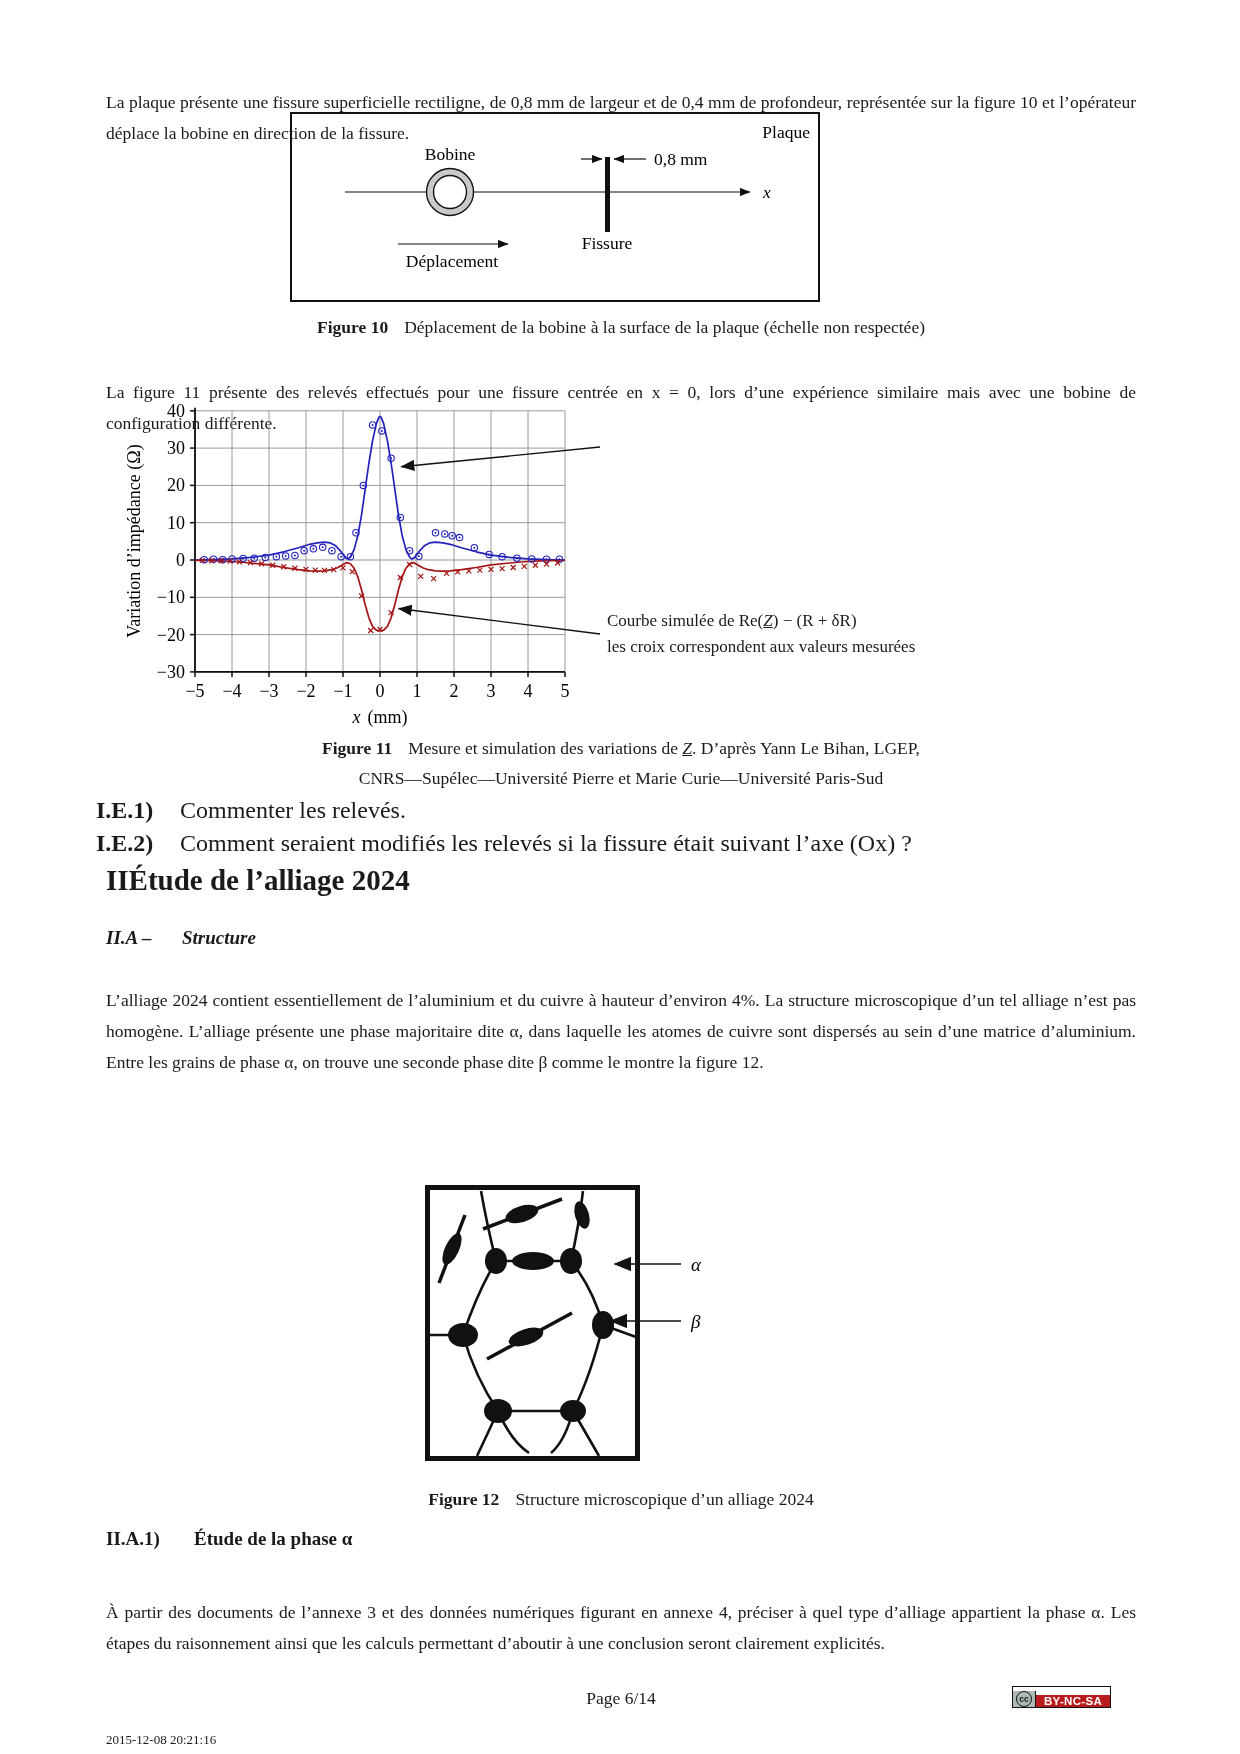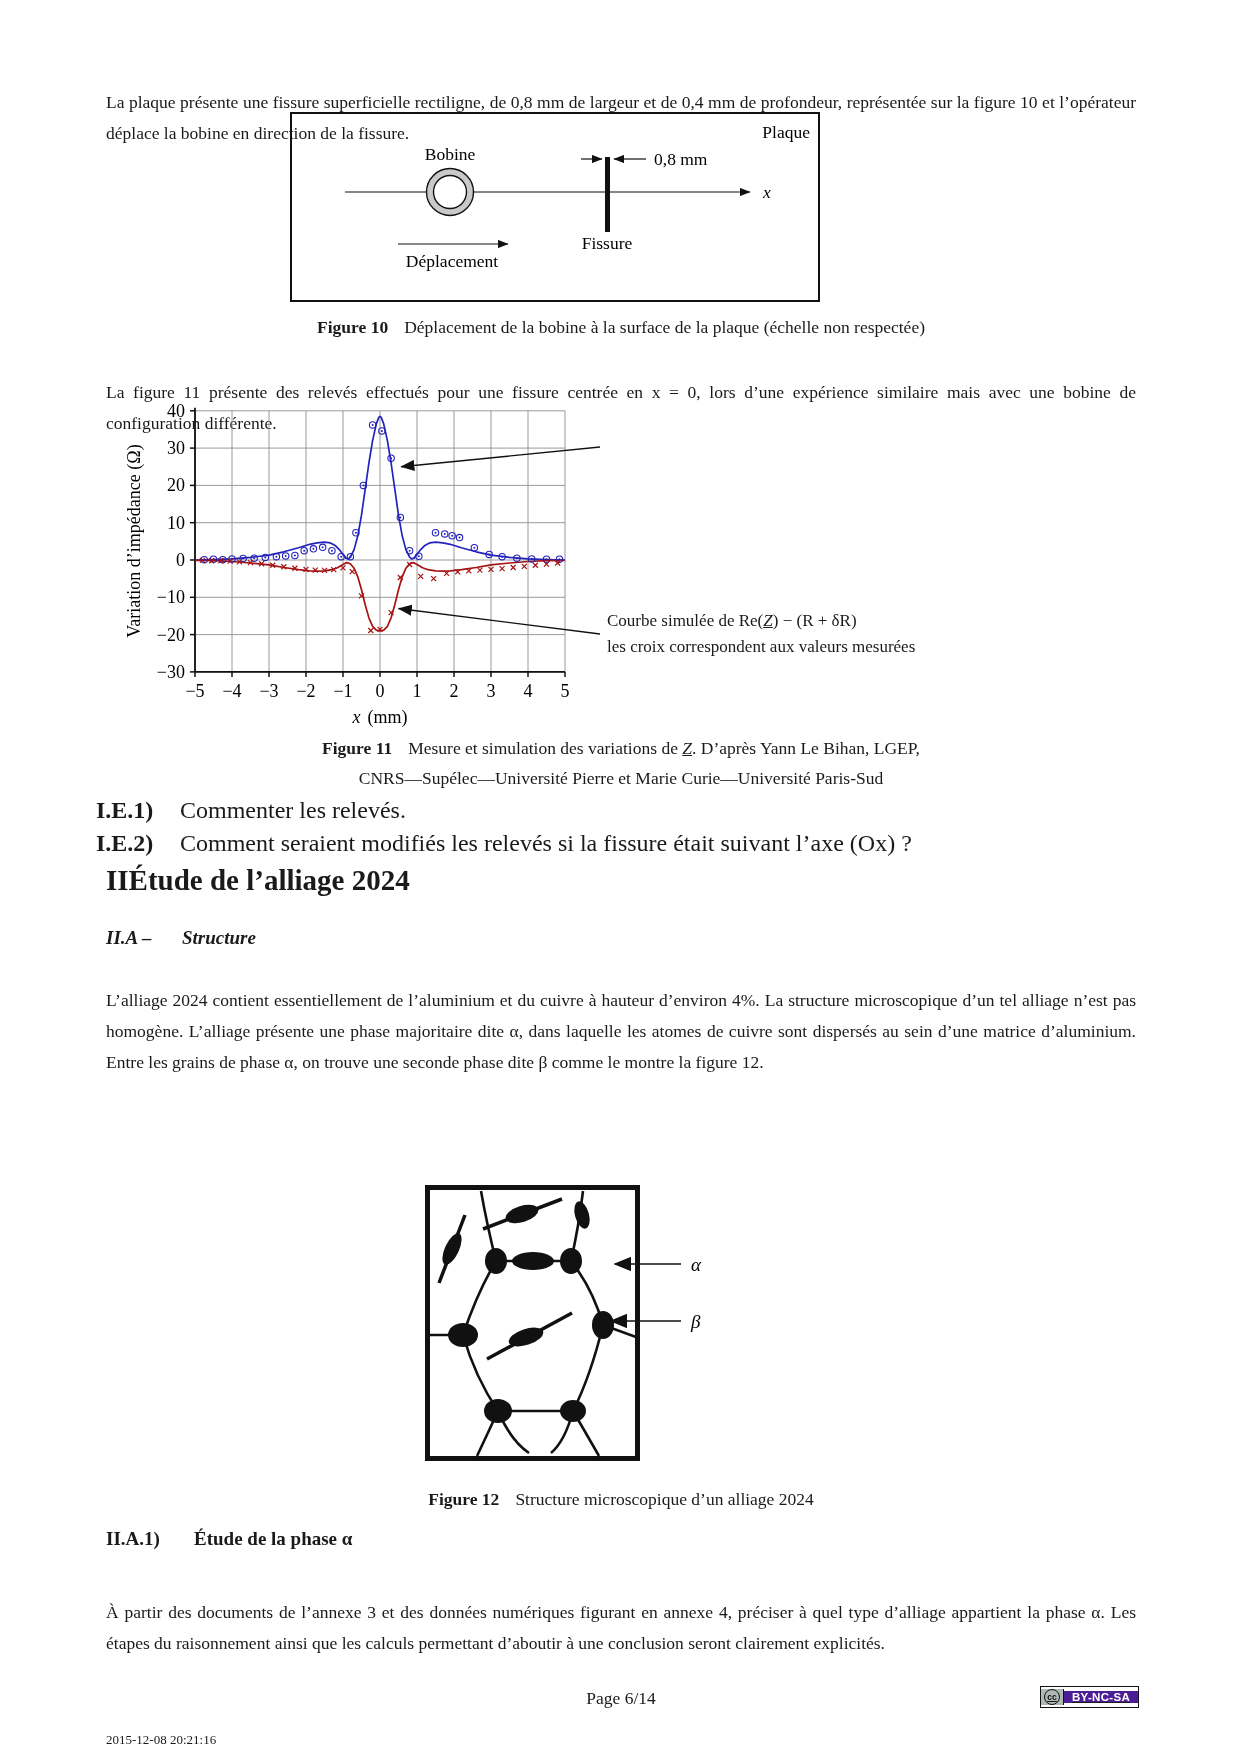--- a/index.html
+++ b/index.html
@@ -13,26 +13,26 @@
   .h2big{position:absolute;left:106px;font-size:29px;font-weight:bold;}
   .h2big .hnum{}
   .h3{position:absolute;left:106px;font-size:19px;font-weight:bold;}
   .h3.ital{font-style:italic;}
   .h3 .hlabel{display:inline-block;width:76px;}
   .h3 .hlabel2{display:inline-block;width:88px;font-style:normal;}
   .legend{position:absolute;width:430px;font-size:17px;line-height:26px;}
   .zu{font-style:italic;text-decoration:underline;}
   .footer-date{position:absolute;left:106px;top:1692px;font-size:13px;margin-top:40px;}
   .footer-page{position:absolute;left:106px;top:1688px;width:1030px;text-align:center;font-size:17.5px;}
-  .cc-badge{position:absolute;left:1040px;top:1686px;height:22px;display:flex;align-items:center;
-            border:1px solid #111;box-sizing:border-box;font-family:"Liberation Sans",sans-serif;text-decoration:underline;}
+  .cc-badge{position:absolute;left:1012px;top:1686px;height:22px;display:flex;align-items:flex-end;
+            border:1px solid #111;box-sizing:border-box;font-family:"Liberation Sans",sans-serif;}
   .cc-left{width:22px;background:#aeb9b3;display:flex;align-items:center;justify-content:center;border-right:1px solid #111;}
   .cc-circle{width:14px;height:14px;border:1.4px solid #111;border-radius:50%;font-size:8.5px;font-weight:bold;
              display:flex;align-items:center;justify-content:center;color:#111;}
-  .cc-right{background:#4c1d95;color:#fff;font-weight:bold;font-size:11.5px;display:flex;align-items:center;
+  .cc-right{background:#b91c1c;color:#fff;font-weight:bold;font-size:11.5px;display:flex;align-items:center;
             padding:0 8px;letter-spacing:0.3px;}
   svg text{font-family:"Liberation Serif","DejaVu Serif",serif;}
 </style>
 </head>
 <body>
 
 <div class="page">
 
   <div class="para" style="top:50px">La plaque présente une fissure superficielle rectiligne, de 0,8 mm de largeur et de 0,4 mm de profondeur, représentée sur la figure 10 et l’opérateur déplace la bobine en direction de la fissure.</div>
 

